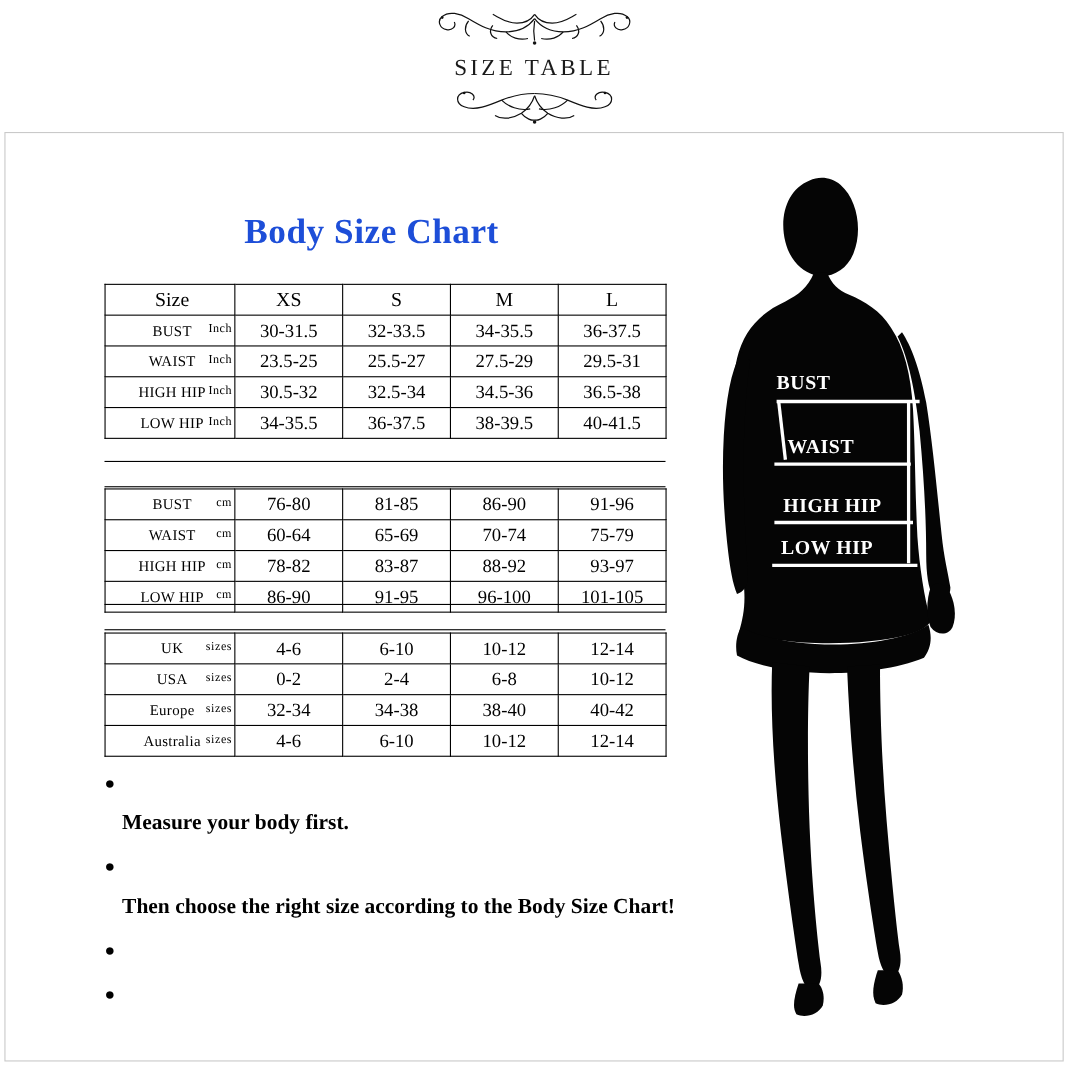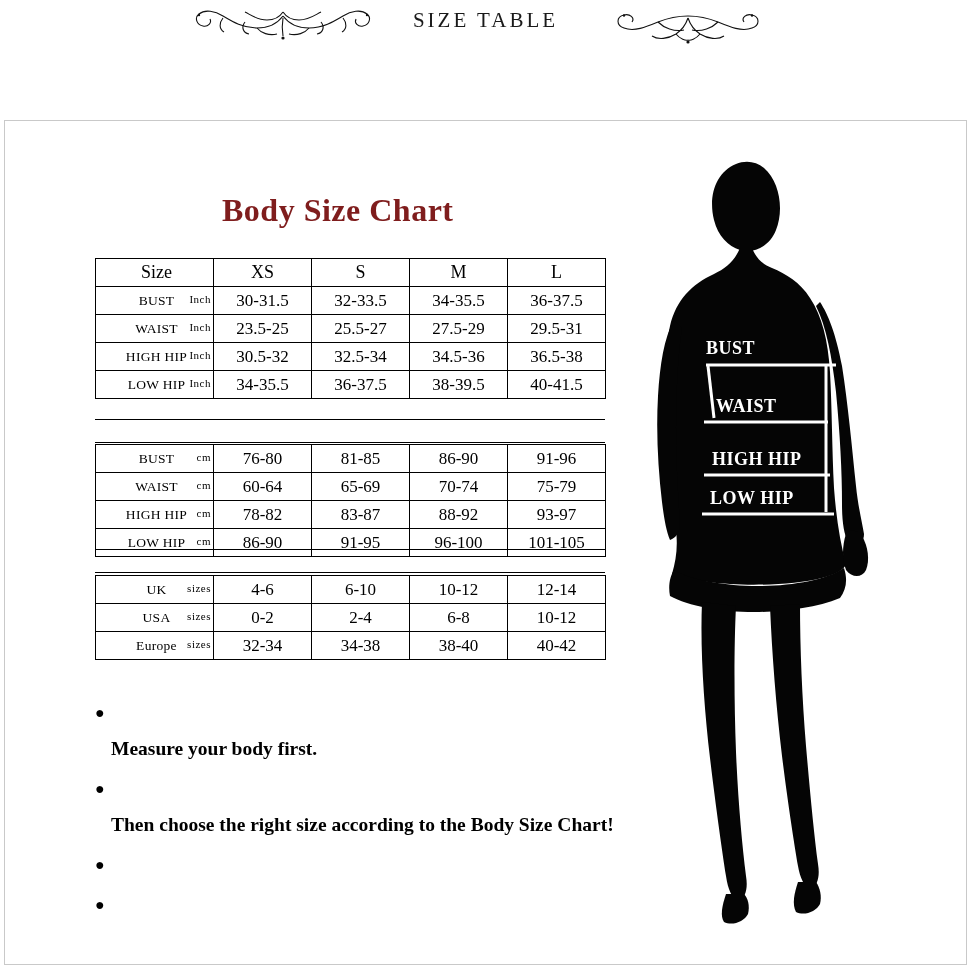--- a/index.html
+++ b/index.html
@@ -23,22 +23,22 @@
   }
 
   
   .header {
     position: absolute;
     left: 0;
     top: 6px;
     width: 971px;
     height: 112px;
     display: flex;
-    flex-direction: row;
-    align-items: flex-start;
+    flex-direction: column;
+    align-items: center;
     justify-content: center;
   }
   .header-title {
     font-family: "Liberation Serif", serif;
     font-size: 21px;
     letter-spacing: 3px;
     color: #1a1a1a;
     margin: 2px 0 1px 0;
     white-space: nowrap;
   }
@@ -60,21 +60,21 @@
 
   
   .chart-title {
     position: absolute;
     left: 222px;
     top: 192px;
     font-family: "Liberation Serif", serif;
     font-weight: bold;
     font-size: 32px;
     letter-spacing: 0.5px;
-    color: #7f1d1d;
+    color: #1d4ed8;
   }
 
   
   .tbl {
     position: absolute;
     border-collapse: collapse;
     table-layout: fixed;
     font-family: "Liberation Serif", serif;
   }
   .tbl td, .tbl th {
@@ -381,20 +381,30 @@
       <tr>
         <td class="rowlabel smallcap">
           <span>Europe</span>
           <span class="unit">sizes</span>
         </td>
         <td>32-34</td>
         <td>34-38</td>
         <td>38-40</td>
         <td>40-42</td>
       </tr>
+      <tr>
+        <td class="rowlabel smallcap">
+          <span>Australia</span>
+          <span class="unit">sizes</span>
+        </td>
+        <td>4-6</td>
+        <td>6-10</td>
+        <td>10-12</td>
+        <td>12-14</td>
+      </tr>
     </tbody>
   </table>
 
   <div class="notes">
     <div class="note">
       <span class="bullet">●</span>
       <span class="note-text">Measure your body first.</span>
     </div>
     <div class="note">
       <span class="bullet">●</span>

